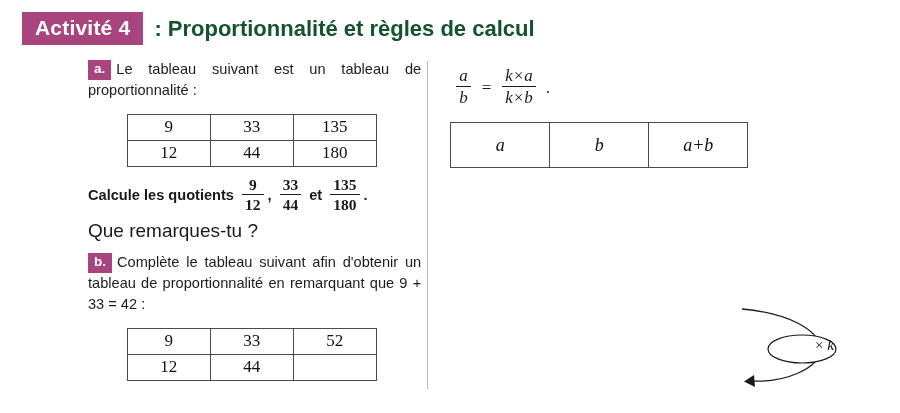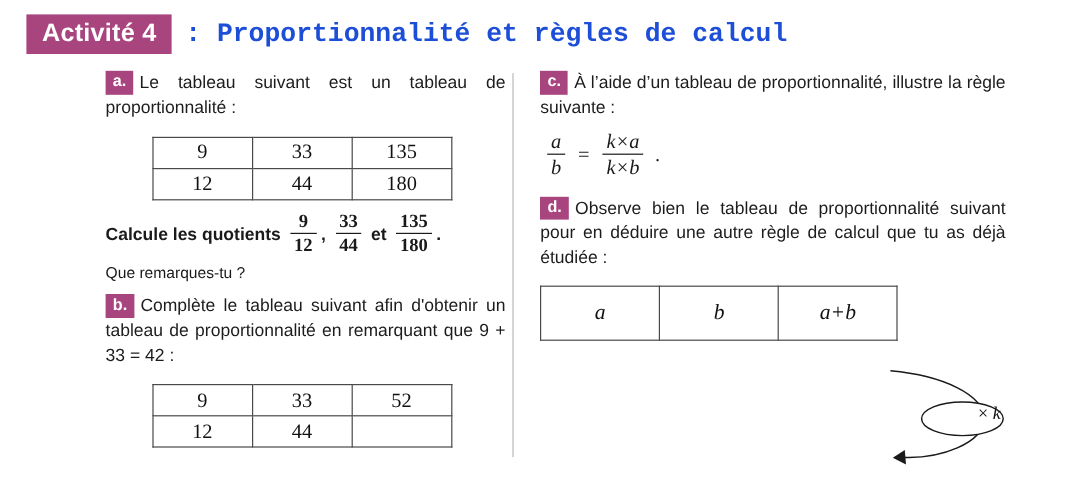--- a/index.html
+++ b/index.html
@@ -30,24 +30,24 @@
     background: #a8457f;
     color: #ffffff;
     font-family: "Liberation Sans", sans-serif;
     font-weight: bold;
     font-size: 21px;
     padding: 4px 13px 5px 13px;
     letter-spacing: 0.2px;
     line-height: 1.15;
   }
   .header-title {
-    font-family: Liberation Mono, monospace;
+    font-family: Liberation Sans, sans-serif;
     font-weight: bold;
     font-size: 22px;
-    color: #1d4ed8;
+    color: #14532d;
     margin-left: 11px;
     white-space: nowrap;
   }
 
   
   .columns {
     display: flex;
     margin-top: 14px;
     padding: 0 18px 0 10px;
   }
@@ -144,21 +144,21 @@
     font-family: "Liberation Sans", sans-serif;
     font-size: 14.6px;
     line-height: 2.0;
     margin-top: 10px;
     font-weight: bold;
   }
   .calc-line .frac { margin: 0 4px; }
 
   .q-line {
     font-family: "Liberation Sans", sans-serif;
-    font-size: 13px;
+    font-size: 19px;
     margin-top: 6px;
   }
 
   
   .eq-row {
     display: flex;
     align-items: center;
     margin: 8px 0 4px 4px;
     font-family: "Liberation Serif", serif;
   }
@@ -292,42 +292,36 @@
 
       </div>
     </div>
 
     <div class="divider"></div>
 
     <div class="col-right">
       <div class="right-body">
 
         <div class="block">
-          <p class="para">
-            <span class="item-tag">c.</span><span>À l’aide d’un tableau de proportionnalité, illustre la règle suivante :</span>
-          </p>
 
           <div class="eq-row">
             <span class="frac big italic">
               <span class="num">a</span>
               <span class="den">b</span>
             </span>
             <span class="eq-eq">=</span>
             <span class="frac big italic">
               <span class="num">k×a</span>
               <span class="den">k×b</span>
             </span>
             <span class="eq-dot">.</span>
           </div>
         </div>
 
         <div class="block" style="margin-top:14px;">
-          <p class="para">
-            <span class="item-tag">d.</span><span>Observe bien le tableau de proportionnalité suivant pour en déduire une autre règle de calcul que tu as déjà étudiée :</span>
-          </p>
 
           <table class="letter-table">
             <tbody>
                 <tr>
               <td>a</td>
               <td>b</td>
               <td>a+b</td>
             </tr>
           </tbody>
             </table>

